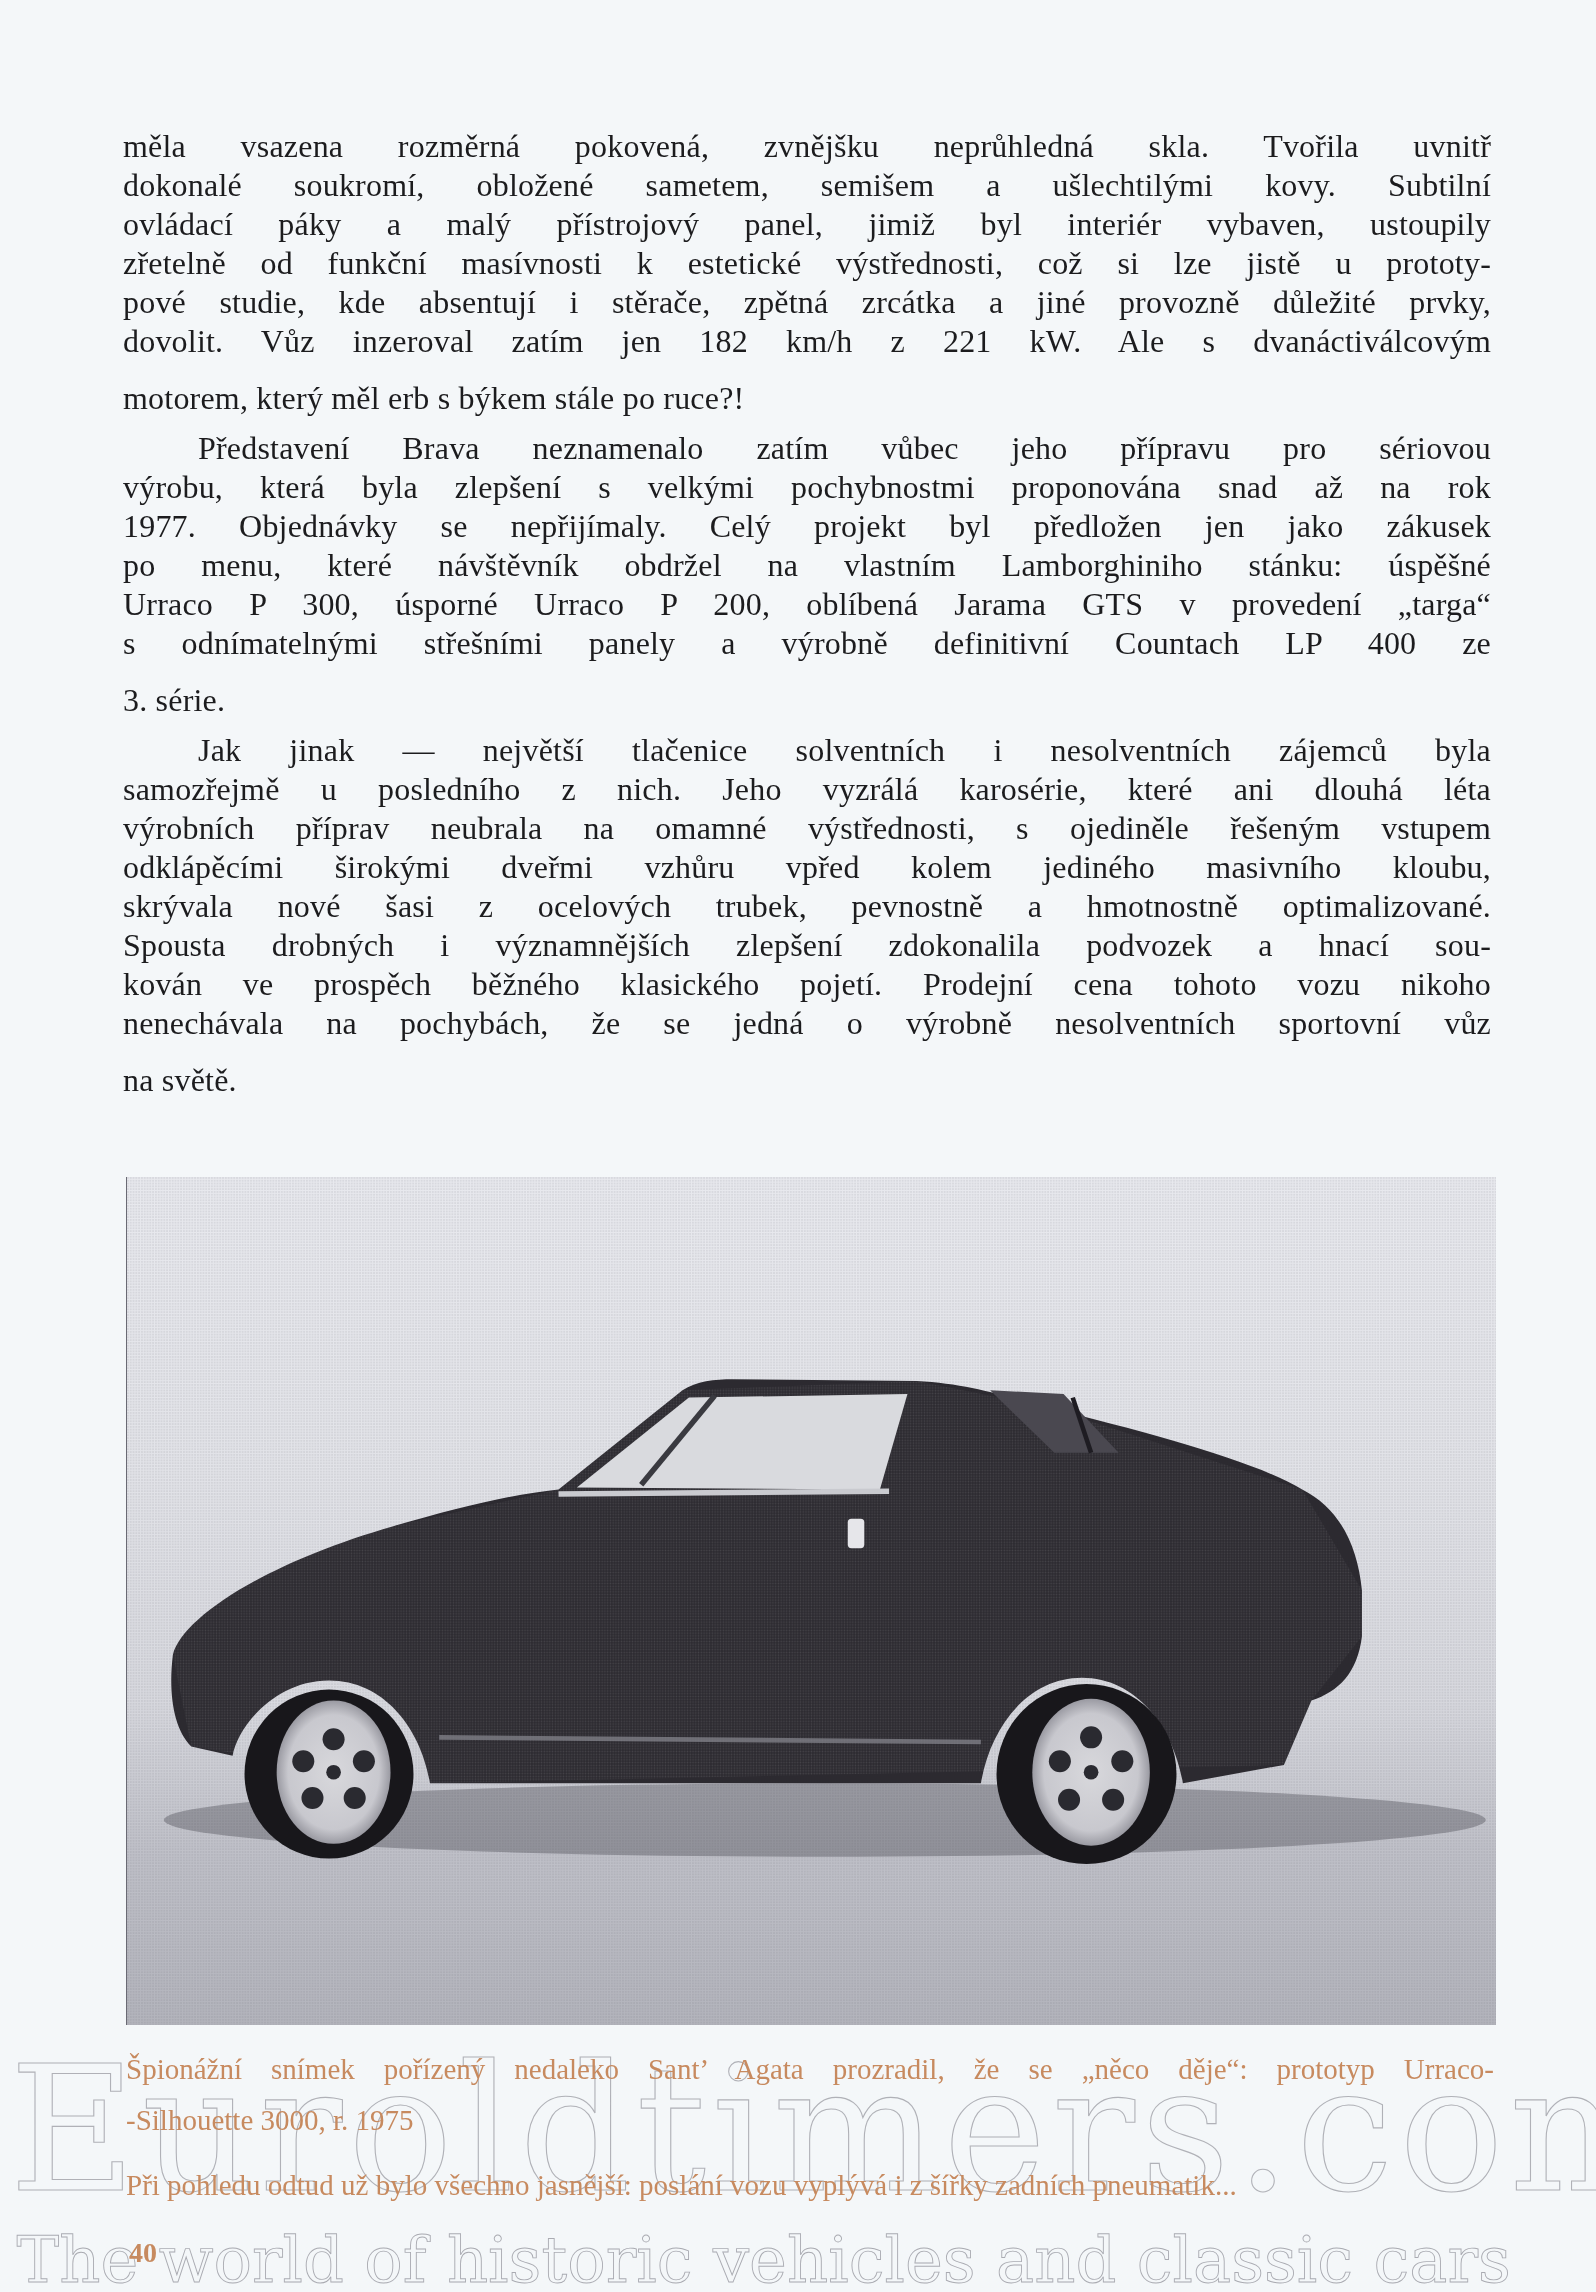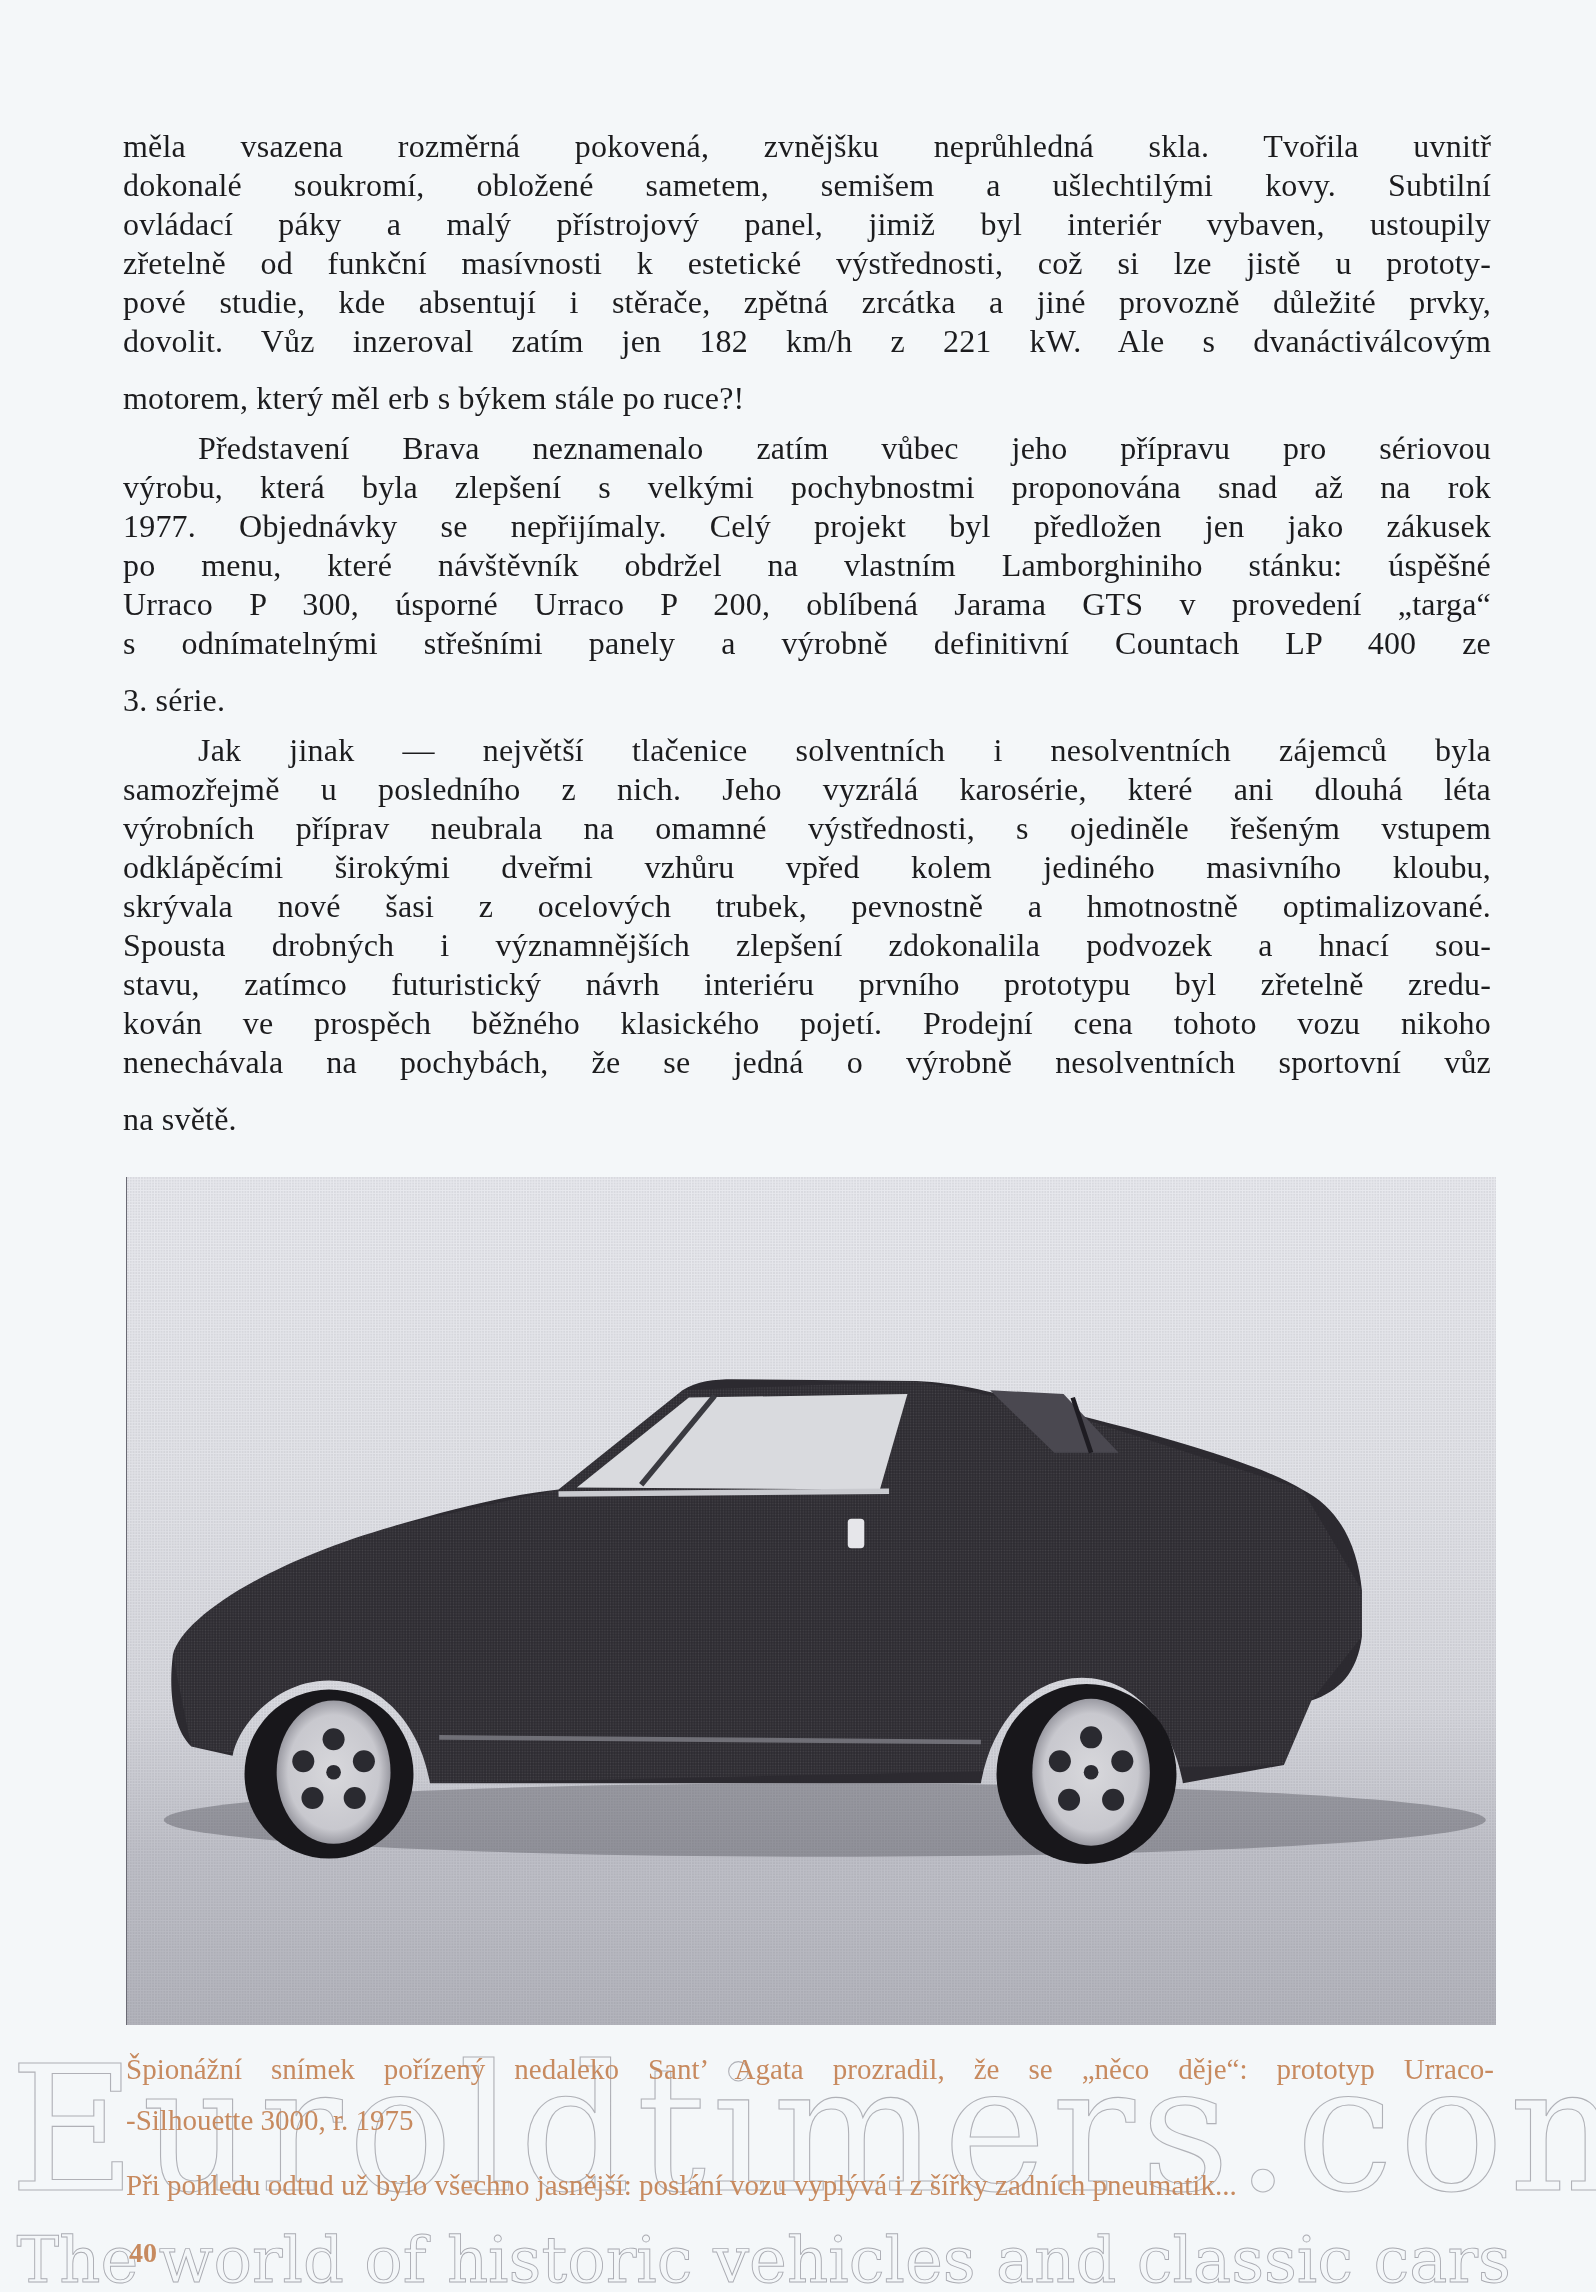--- a/index.html
+++ b/index.html
@@ -120,21 +120,20 @@
     <span class="line">s odnímatelnými střešními panely a výrobně definitivní Countach LP 400 ze</span>
     <span class="line last">3. série.</span>
   </div>
   <div class="para">
     <span class="line" style="padding-left:75px">Jak jinak — největší tlačenice solventních i nesolventních zájemců byla</span>
     <span class="line">samozřejmě u posledního z nich. Jeho vyzrálá karosérie, které ani dlouhá léta</span>
     <span class="line">výrobních příprav neubrala na omamné výstřednosti, s ojediněle řešeným vstupem</span>
     <span class="line">odklápěcími širokými dveřmi vzhůru vpřed kolem jediného masivního kloubu,</span>
     <span class="line">skrývala nové šasi z ocelových trubek, pevnostně a hmotnostně optimalizované.</span>
     <span class="line">Spousta drobných i významnějších zlepšení zdokonalila podvozek a hnací sou-</span>
-    <span class="line">stavu, zatímco futuristický návrh interiéru prvního prototypu byl zřetelně zredu-</span>
     <span class="line">kován ve prospěch běžného klasického pojetí. Prodejní cena tohoto vozu nikoho</span>
     <span class="line">nenechávala na pochybách, že se jedná o výrobně nesolventních sportovní vůz</span>
     <span class="line last">na světě.</span>
   </div>
 </div>
 
 <div class="photo">
   <svg width="1369" height="848" viewBox="0 0 1491 923">
     <defs>
       <pattern id="dots" width="3" height="3" patternUnits="userSpaceOnUse">

